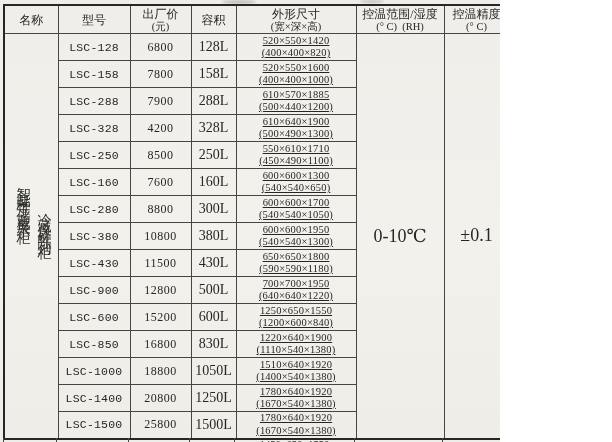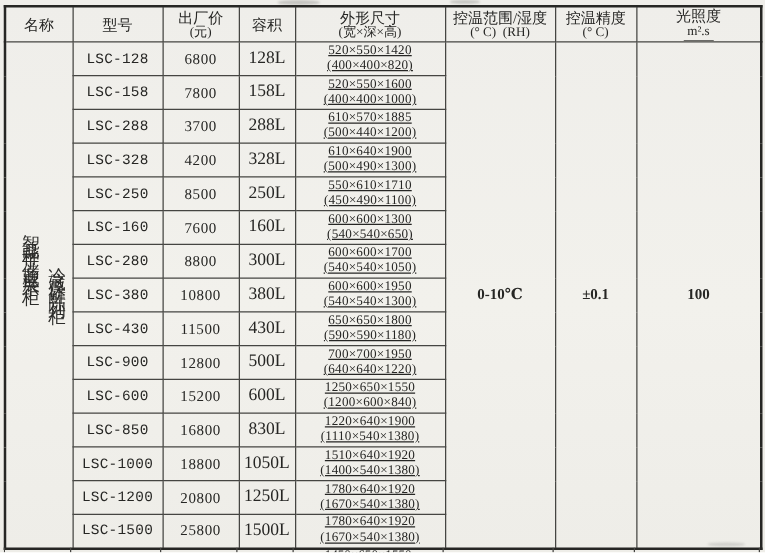--- a/index.html
+++ b/index.html
@@ -1,18 +1,18 @@
 <!DOCTYPE html>
 <html><head>
 <meta charset="utf-8">
 <style>
   html,body{margin:0;padding:0;}
   body{font-family:"Liberation Serif","DejaVu Serif",serif;}
   .page{
-    position:relative;width:612px;height:442px;overflow:hidden;
+    position:relative;width:500px;height:442px;overflow:hidden;
     background:linear-gradient(180deg,#efeeea 0%,#f2f1ec 55%,#eeede8 100%);
   }
   .smudge{position:absolute;background:rgba(120,120,118,.35);border-radius:50%;filter:blur(1px);}
   .s1{left:222px;top:0;width:34px;height:4px;}
   .s2{left:360px;top:0;width:24px;height:3px;}
   .s3{left:566px;top:434px;width:30px;height:3px;background:rgba(120,120,118,.25);}
   table.spec{
     position:absolute;left:3px;top:4px;width:605px;height:433px;
     border-collapse:collapse;table-layout:fixed;
     border:2px solid #262624;background:transparent;color:#262624;
@@ -27,21 +27,21 @@
   td.price{font-size:12px;letter-spacing:.5px;}
   td.vol{font-size:14px;}
   td.dims span{display:block;font-size:10.5px;line-height:12.5px;letter-spacing:.2px;white-space:nowrap;text-decoration:underline;}
   td.namecell{position:relative;}
   .vtext{
     position:absolute;writing-mode:vertical-lr;text-orientation:upright;
     font-size:14px;line-height:1;letter-spacing:5.5px;color:#2c2c2a;
   }
   .v1{left:11px;top:142px;}
   .v2{left:32px;top:168px;}
-  td.mergedval{font-size:12px;font-weight:bold;}
+  td.mergedval{font-size:18px;}
   .partial{
     position:absolute;left:3px;top:438px;width:605px;height:4px;overflow:hidden;
     display:flex;
   }
   .partial .pc{box-sizing:border-box;border-right:1px solid #454542;height:24px;
     font-size:10.5px;text-align:center;color:#2c2c2a;padding-top:1px;white-space:nowrap;}
   .partial .pc:first-child{border-left:1px solid #454542;}
 </style>
 </head>
 <body>
@@ -115,21 +115,21 @@
       <td class="model">LSC-158</td>
       <td class="price">7800</td>
       <td class="vol">158L</td>
       <td class="dims">
             <span>520×550×1600</span>
             <span>(400×400×1000)</span>
           </td>
     </tr>
     <tr class="r">
       <td class="model">LSC-288</td>
-      <td class="price">3700</td>
+      <td class="price">7900</td>
       <td class="vol">288L</td>
       <td class="dims">
             <span>610×570×1885</span>
             <span>(500×440×1200)</span>
           </td>
     </tr>
     <tr class="r">
       <td class="model">LSC-328</td>
       <td class="price">4200</td>
       <td class="vol">328L</td>
@@ -213,21 +213,21 @@
     <tr class="r">
       <td class="model">LSC-1000</td>
       <td class="price">18800</td>
       <td class="vol">1050L</td>
       <td class="dims">
             <span>1510×640×1920</span>
             <span>(1400×540×1380)</span>
           </td>
     </tr>
     <tr class="r">
-      <td class="model">LSC-1200</td>
+      <td class="model">LSC-1400</td>
       <td class="price">20800</td>
       <td class="vol">1250L</td>
       <td class="dims">
             <span>1780×640×1920</span>
             <span>(1670×540×1380)</span>
           </td>
     </tr>
     <tr class="r">
       <td class="model">LSC-1500</td>
       <td class="price">25800</td>

